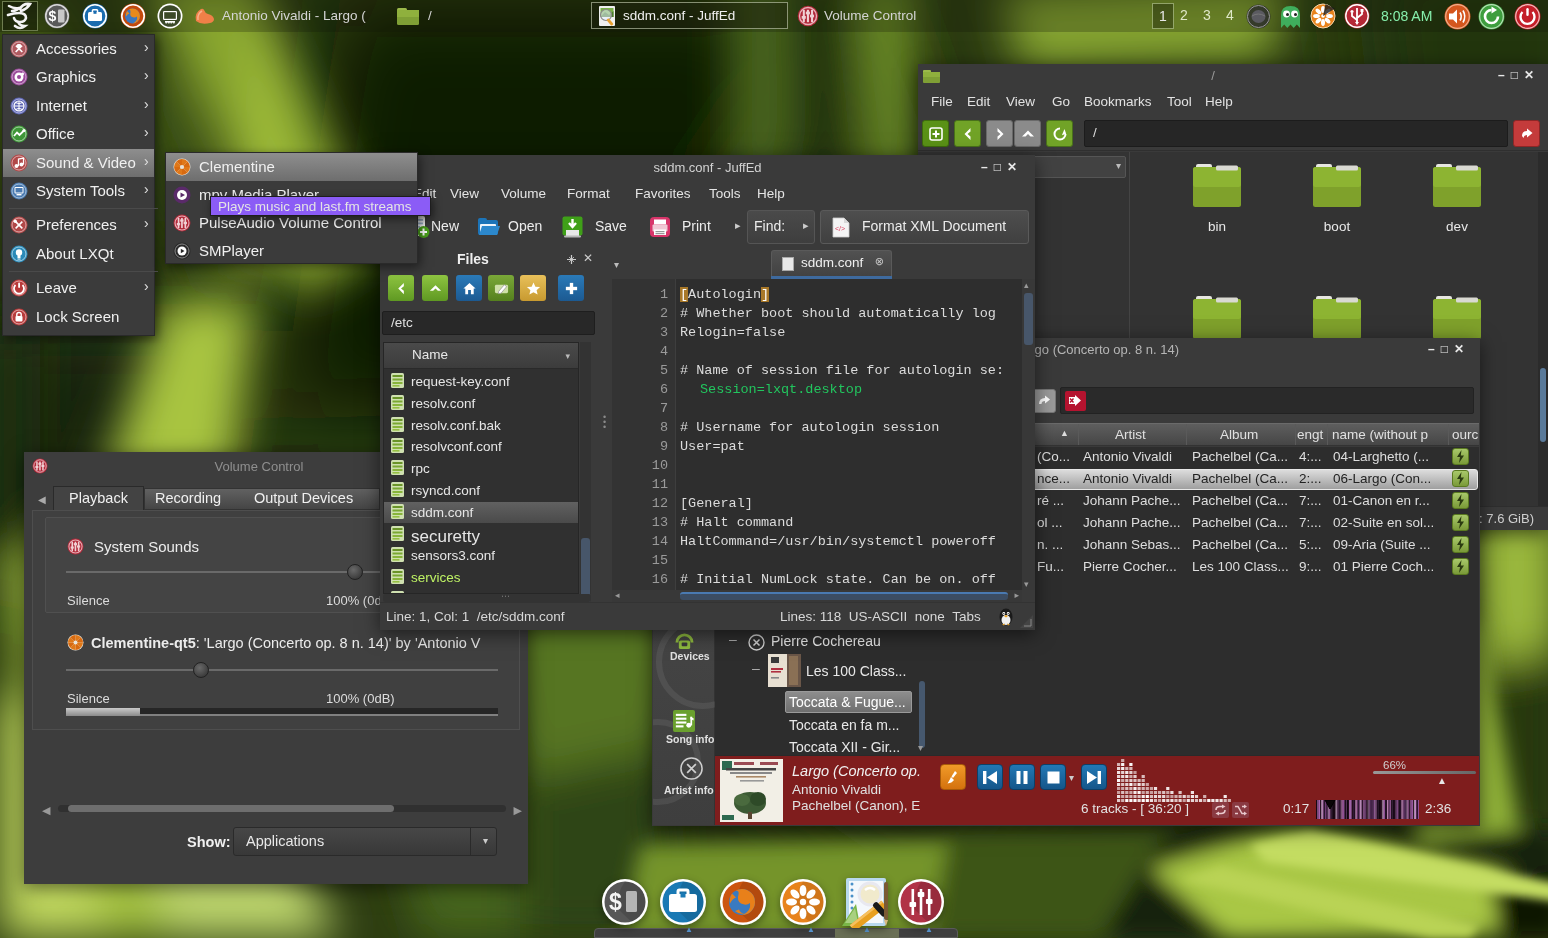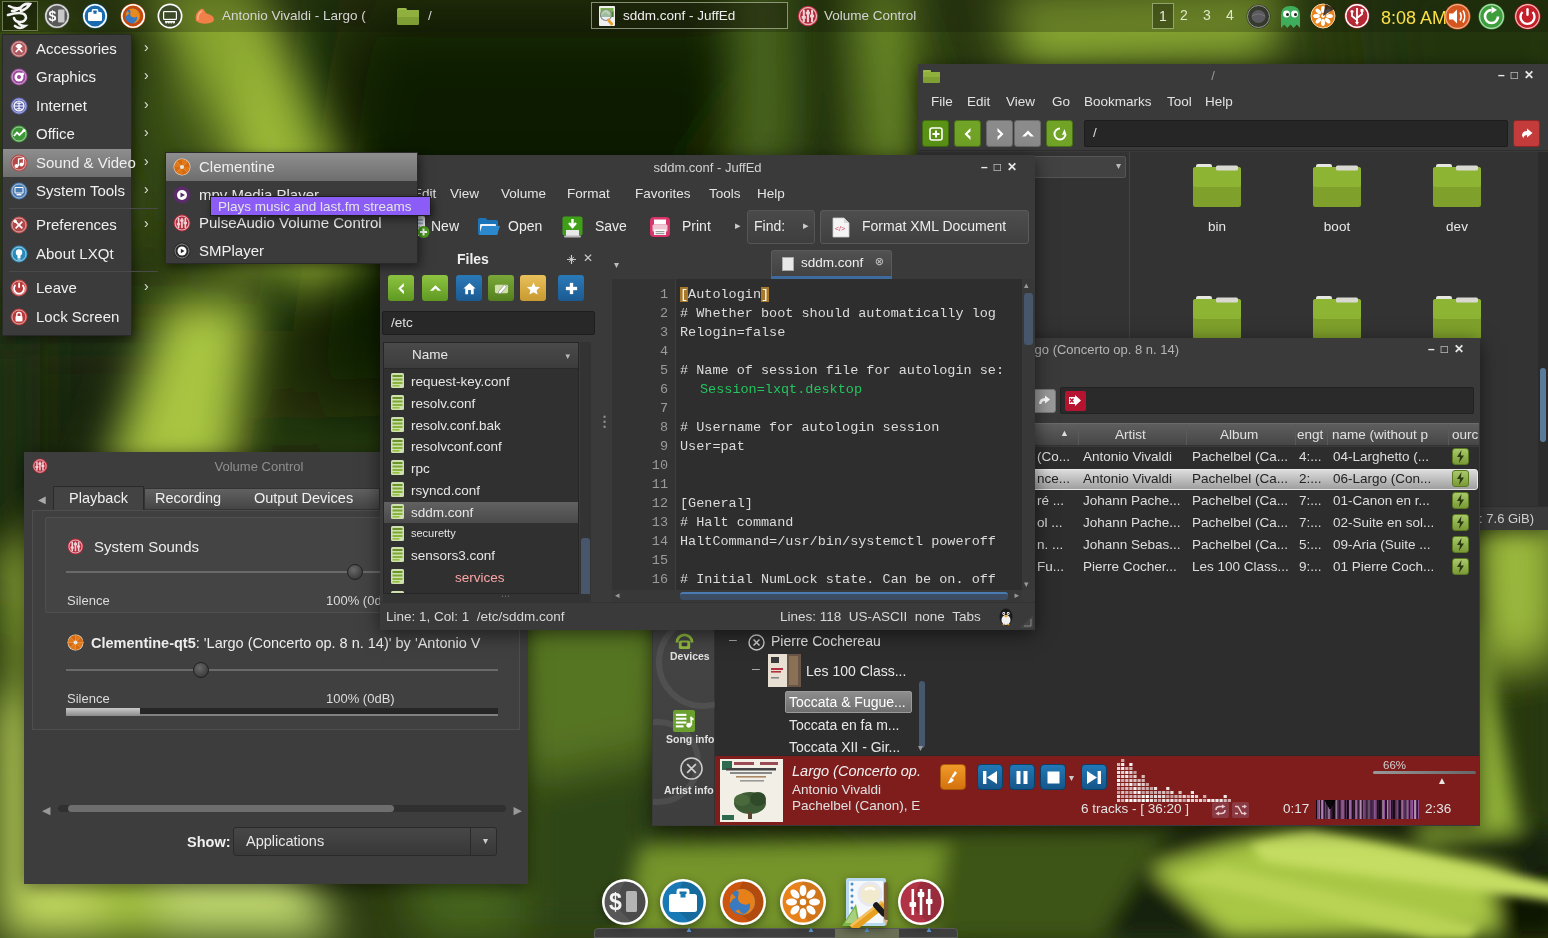--- a/index.html
+++ b/index.html
@@ -210,42 +210,42 @@
       <circle cx="13" cy="13" r="11.2" fill="none" stroke="#fff" stroke-width="1.4"></circle>
       <g stroke="#fff" stroke-width="1.8" fill="none">
         <path d="M13 5 L13 19"></path>
         <path d="M13 17 L8 13 L8 10"></path>
         <path d="M13 15 L18 11 L18 9"></path>
       </g>
       <circle cx="8" cy="8.5" r="1.6" fill="#fff"></circle>
       <rect x="16.5" y="6" width="3" height="3" fill="#fff"></rect>
       <path d="M11 19 L15 19 L13 22 Z" fill="#fff"></path>
     </svg>
-  <div style="position:absolute;left:1381px;top:8px;color:#fde047;font-size:18px;">8:08 AM</div>
+  <div style="position:absolute;left:1381px;top:8px;color:#86efac;font-size:14px;">8:08 AM</div>
   <svg style="position:absolute;left:1444px;top:3px;" width="27" height="27" viewBox="0 0 27 27">
       <circle cx="13.5" cy="13.5" r="13" fill="#d4561e"></circle>
       <circle cx="13.5" cy="13.5" r="11.8" fill="none" stroke="#f0b090" stroke-width="1.2"></circle>
       <path d="M5 10.5 L9 10.5 L13 6.5 L13 20.5 L9 16.5 L5 16.5 Z" fill="#fff"></path>
       <path d="M16 9.5 Q18.5 13.5 16 17.5 M19 7.5 Q22.5 13.5 19 19.5" stroke="#fff" stroke-width="1.6" fill="none"></path>
     </svg>
   <svg style="position:absolute;left:1478px;top:3px;" width="27" height="27" viewBox="0 0 27 27">
       <circle cx="13.5" cy="13.5" r="13" fill="#3e9e3e"></circle>
       <circle cx="13.5" cy="13.5" r="11.8" fill="none" stroke="#b8e0b8" stroke-width="1.2"></circle>
       <path d="M20 13.5 A6.5 6.5 0 1 1 13.5 7" fill="none" stroke="#fff" stroke-width="2.6"></path>
       <path d="M13.5 3.5 L13.5 10.5 L19 7 Z" fill="#fff"></path>
     </svg>
   <svg style="position:absolute;left:1514px;top:3px;" width="27" height="27" viewBox="0 0 27 27">
       <circle cx="13.5" cy="13.5" r="13" fill="#c41e28"></circle>
       <circle cx="13.5" cy="13.5" r="11.8" fill="none" stroke="#f0c0c0" stroke-width="1.2"></circle>
       <path d="M8.5 9 A7 7 0 1 0 18.5 9" fill="none" stroke="#fff" stroke-width="2.4"></path>
       <rect x="12.3" y="5" width="2.4" height="8" rx="1.2" fill="#fff"></rect>
     </svg>
 </div>
 
-<div id="appmenu" style="position:absolute;left:2px;top:34px;width:130px;height:302px;background:#3b3b3b;border:1px solid #2a2a2a;box-shadow:2px 3px 10px rgba(0,0,0,0.5);z-index:50;color:#f0f0f0;font-size:15px;">
+<div id="appmenu" style="position:absolute;left:2px;top:34px;width:153px;height:302px;background:#3b3b3b;border:1px solid #2a2a2a;box-shadow:2px 3px 10px rgba(0,0,0,0.5);z-index:50;color:#f0f0f0;font-size:15px;">
     <svg style="position:absolute;left:7px;top:5px;" width="18" height="18" viewBox="0 0 18 18">
       <circle cx="9" cy="9" r="8.5" fill="#b05a60"></circle>
       <circle cx="9" cy="9" r="7" fill="none" stroke="#e8c8cc" stroke-width="0.8"></circle>
       <rect x="4.5" y="8" width="9" height="1.6" fill="#fff" transform="rotate(45 9 9)"></rect>
       <rect x="4.5" y="8" width="9" height="1.6" fill="#fff" transform="rotate(-45 9 9)"></rect>
       <rect x="7" y="4" width="4" height="4" rx="1" fill="#fff"></rect>
     </svg>
     <span style="position:absolute;left:33px;top:5px;white-space:nowrap;">Accessories</span>
     <span style="position:absolute;left:141px;top:4px;color:#e0e0e0;font-size:14px;">›</span>
     <svg style="position:absolute;left:7px;top:33.4px;" width="18" height="18" viewBox="0 0 18 18">
@@ -1135,29 +1135,29 @@
         </svg>
         <span style="position:absolute;left:27px;top:140px;color:#e6e6e6;font-size:13.5px;white-space:nowrap;">rsyncd.conf</span>
         <div style="position:absolute;left:0;top:158.8px;width:100%;height:21px;background:linear-gradient(#616161,#4a4a4a);"></div>
         <svg style="position:absolute;left:7px;top:160.8px;" width="13" height="15" viewBox="0 0 13 15">
           <use href="#gdoc"></use>
         </svg>
         <span style="position:absolute;left:27px;top:161.8px;color:#e6e6e6;font-size:13.5px;white-space:nowrap;">sddm.conf</span>
         <svg style="position:absolute;left:7px;top:182.6px;" width="13" height="15" viewBox="0 0 13 15">
           <use href="#gdoc"></use>
         </svg>
-        <span style="position:absolute;left:27px;top:183.6px;color:#e6e6e6;font-size:11px;white-space:nowrap;">securetty</span>
+        <span style="position:absolute;left:27px;top:183.6px;color:#e6e6e6;font-size:17px;white-space:nowrap;">securetty</span>
         <svg style="position:absolute;left:7px;top:204.4px;" width="13" height="15" viewBox="0 0 13 15">
           <use href="#gdoc"></use>
         </svg>
         <span style="position:absolute;left:27px;top:205.4px;color:#e6e6e6;font-size:13.5px;white-space:nowrap;">sensors3.conf</span>
         <svg style="position:absolute;left:7px;top:226.20000000000002px;" width="13" height="15" viewBox="0 0 13 15">
           <use href="#gdoc"></use>
         </svg>
-        <span style="position:absolute;left:27px;top:227.20000000000002px;color:#fca5a5;font-size:13.5px;white-space:nowrap;margin-left:44px;">services</span>
+        <span style="position:absolute;left:27px;top:227.20000000000002px;color:#bef264;font-size:13.5px;white-space:nowrap;">services</span>
         <svg style="position:absolute;left:7px;top:248px;" width="13" height="15" viewBox="0 0 13 15">
           <use href="#gdoc"></use>
         </svg>
         <span style="position:absolute;left:27px;top:249px;color:#e6e6e6;font-size:13.5px;white-space:nowrap;">shadow</span>
       </div>
     <div style="position:absolute;left:200px;top:95px;width:11px;bottom:8px;background:#333;">
       <div style="position:absolute;left:1px;top:196px;width:9px;height:66px;background:#47566a;border-radius:3px;"></div>
     </div>
     <div style="position:absolute;left:3px;bottom:0px;width:208px;height:8px;background:#333;border-radius:2px;">
       <span style="position:absolute;left:118px;top:-3px;color:#888;font-size:9px;letter-spacing:2px;">⋯</span>

